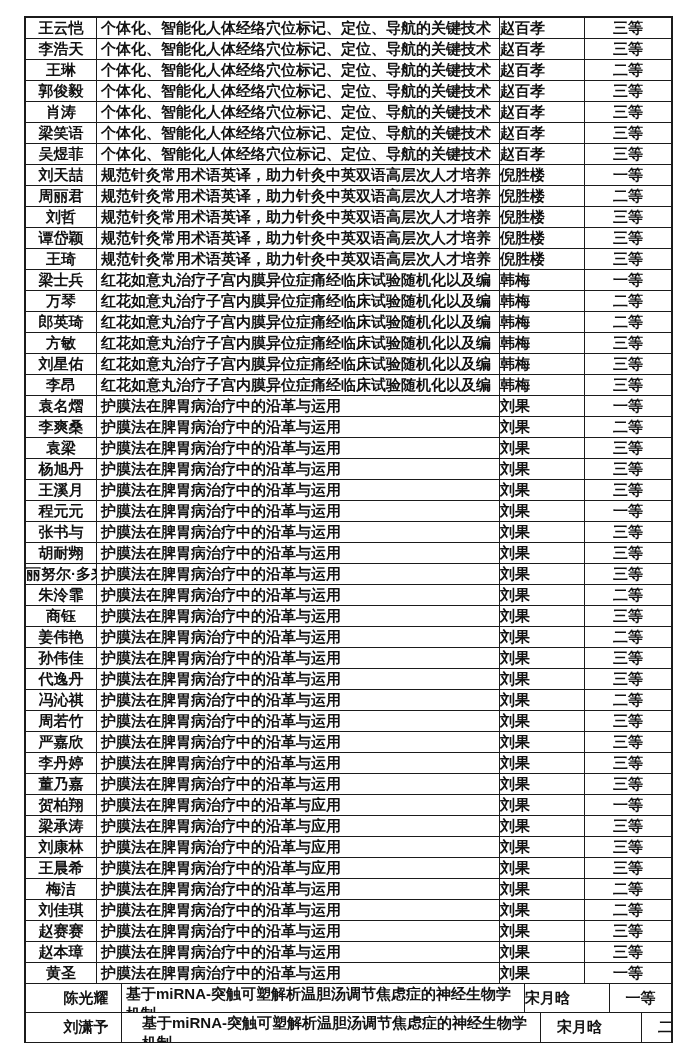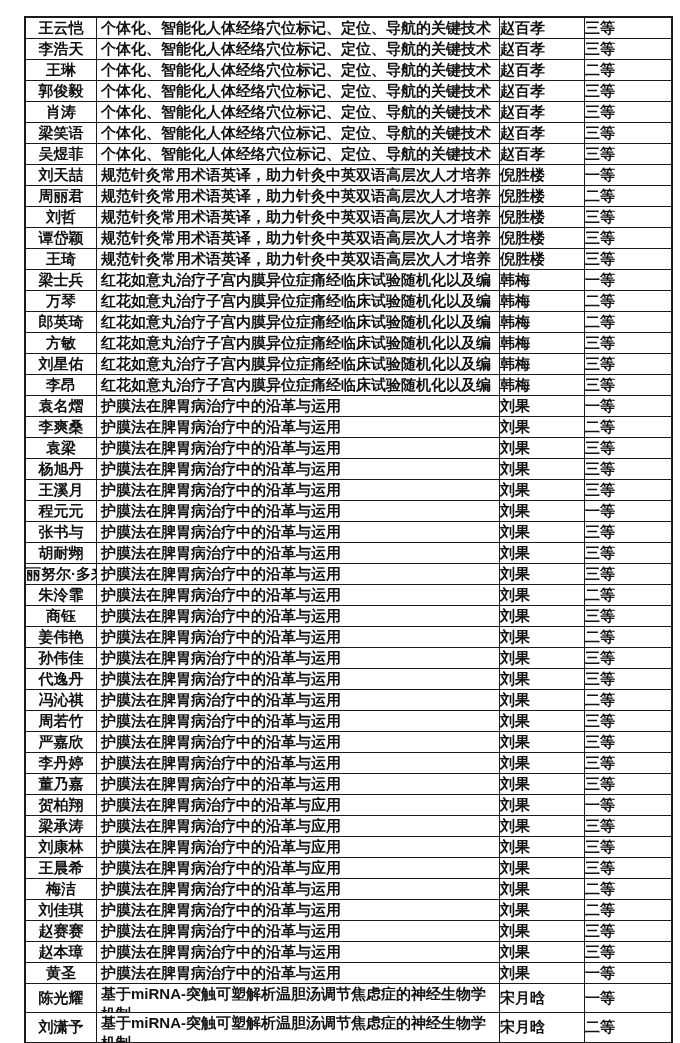--- a/index.html
+++ b/index.html
@@ -20,22 +20,22 @@
     background: #ffffff;
     box-sizing: content-box;
   }
   .row {
     display: flex;
     height: 21px;
     border-bottom: 1.5px solid #1b1b1b;
     box-sizing: border-box;
     background: #ffffff;
   }
-  .row:last-child { border-bottom: none; }
-  .row.tall { height: 29px; }
+  .row:last-child { border-bottom: none; gap: 16px; }
+  .row.tall { height: 29px; padding-left: 25px; }
   .cell {
     box-sizing: border-box;
     border-right: 1.5px solid #1b1b1b;
     overflow: hidden;
     color: #121212;
     font-weight: 700;
     font-size: 15px;
     line-height: 19.5px;
   }
   .cell:last-child { border-right: none; }
@@ -54,20 +54,21 @@
     word-break: break-all;
   }
   .c-advisor {
     width: 85px;
     flex: 0 0 85px;
     text-align: left;
     white-space: nowrap;
   }
   .c-award {
     flex: 1 1 auto;
+    text-align: center;
     white-space: nowrap;
   }
   .row.tall .c-name,
   .row.tall .c-advisor,
   .row.tall .c-award { line-height: 27px; }
 </style>
 </head>
 <body>
 
 <div class="page">

